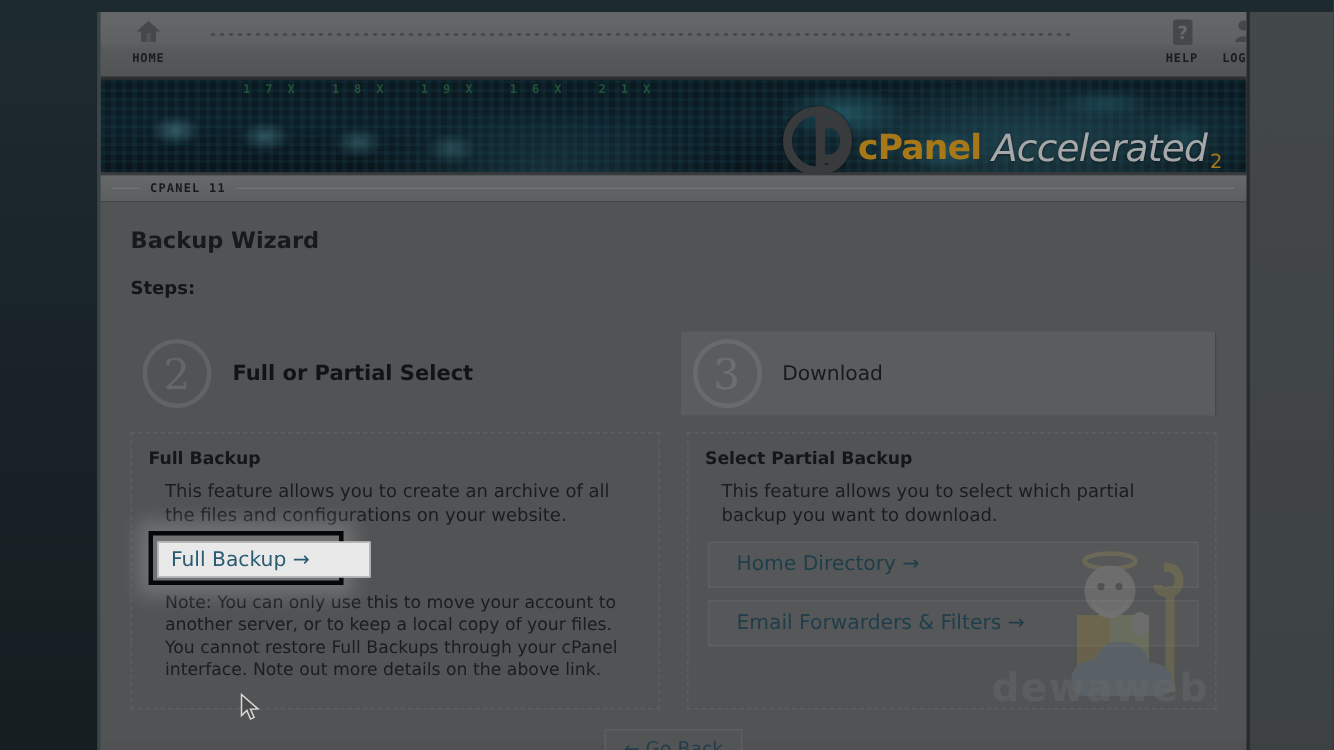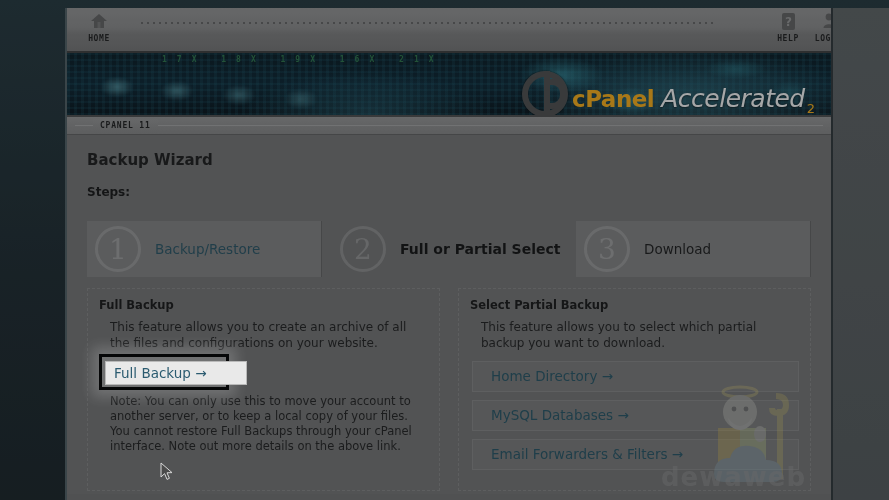--- a/index.html
+++ b/index.html
@@ -351,24 +351,20 @@
     <div class="rule"></div>
     <div class="crumb">CPANEL 11</div>
   </div>
 
   <div class="content">
 
     <div class="page-title">Backup Wizard</div>
     <div class="steps-label">Steps:</div>
 
     <div class="steps">
-      <div class="step filled">
-        <div class="num">1</div>
-        <div class="slabel link">Backup/Restore</div>
-      </div>
       <div class="step">
         <div class="num">2</div>
         <div class="slabel current">Full or Partial Select</div>
       </div>
       <div class="step filled">
         <div class="num">3</div>
         <div class="slabel plain">Download</div>
       </div>
     </div>
 
@@ -385,21 +381,20 @@
 
         <p class="note">Note: You can only use this to move your account to another server, or to keep a local copy of your files. You cannot restore Full Backups through your cPanel interface. Note out more details on the above link.</p>
       </div>
 
       <div class="panel">
         <h3>Select Partial Backup</h3>
         <p class="desc">This feature allows you to select which partial backup you want to download.</p>
 
         <div class="partial-list">
           <a class="partial-item">Home Directory →</a>
-          <a class="partial-item">MySQL Databases →</a>
           <a class="partial-item">Email Forwarders &amp; Filters →</a>
         </div>
 
         <div class="watermark">
           <svg width="120" height="120" viewBox="0 0 120 120">
             <ellipse cx="56" cy="16" rx="17" ry="5" fill="none" stroke="#d8c870" stroke-width="3"></ellipse>
             <path d="M92 20 q10 0 10 9 q0 8 -8 8 q-6 0 -6 -5" fill="none" stroke="#cfbf62" stroke-width="6"></path>
             <rect x="93" y="33" width="6" height="70" fill="#cfbf62"></rect>
             <rect x="34" y="52" width="48" height="36" fill="#c9d98b"></rect>
             <path d="M34 52 h22 v36 h-22 z" fill="#d9b84a"></path>

